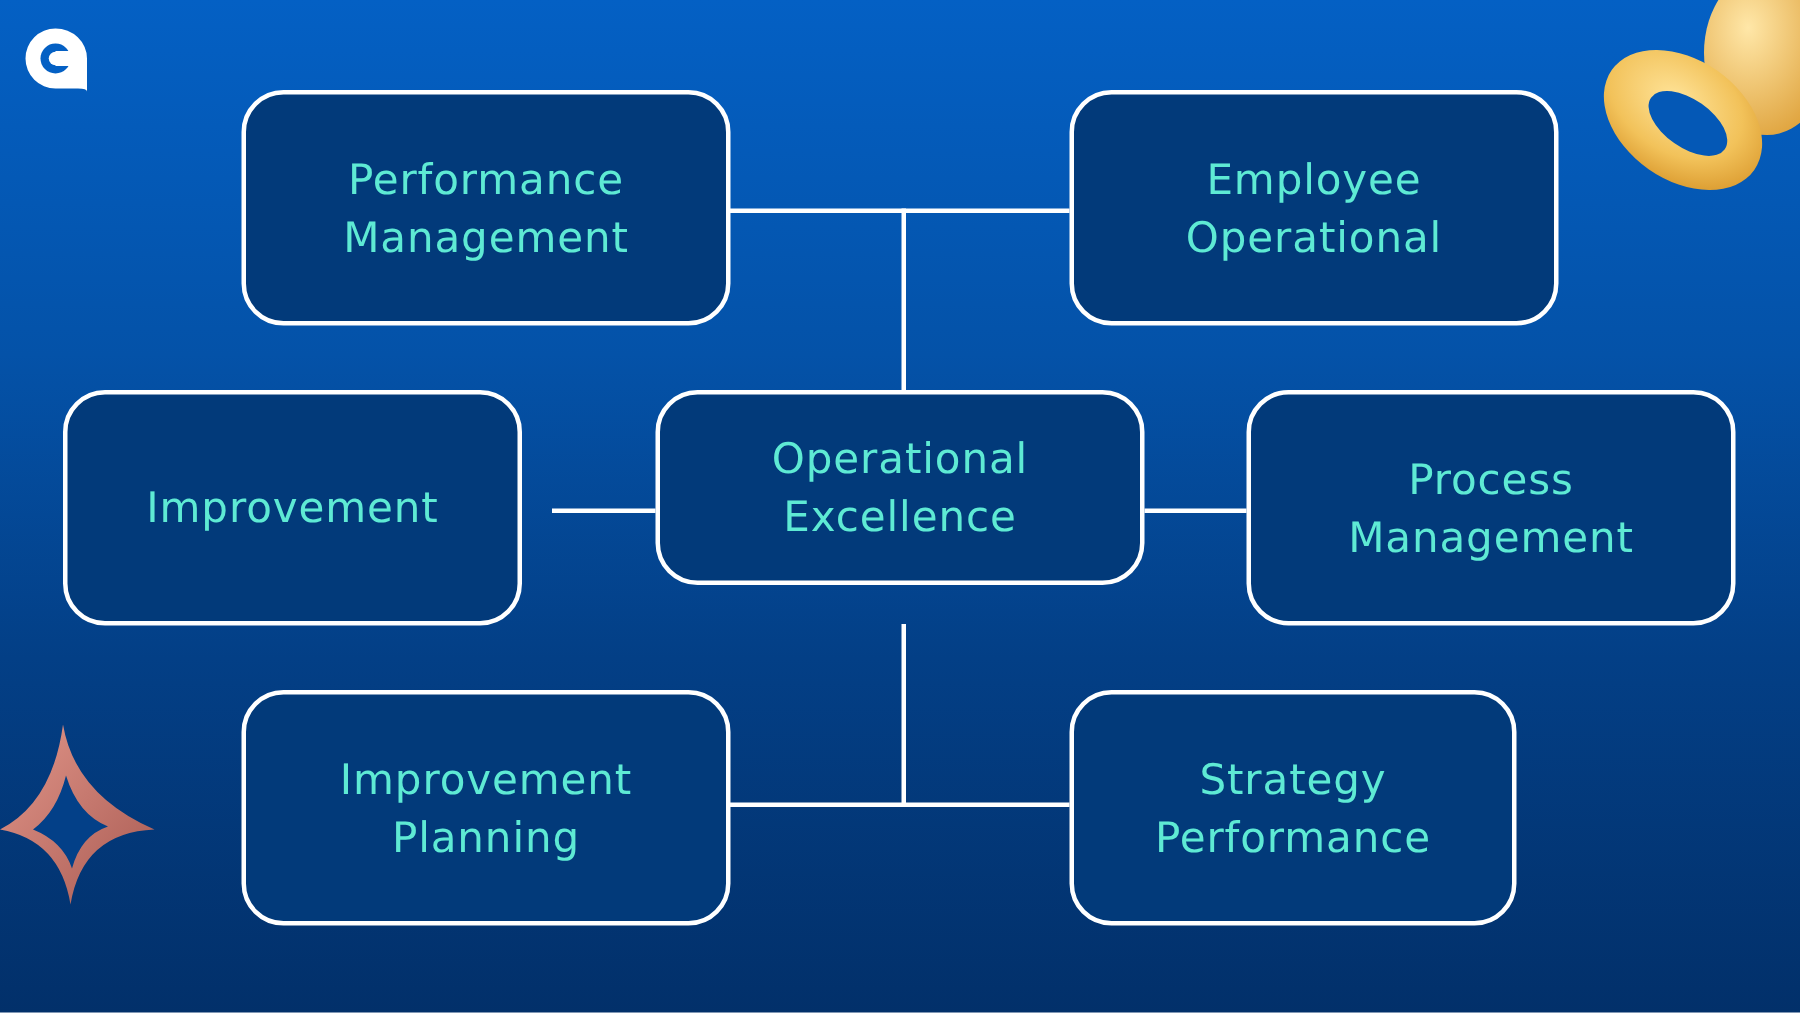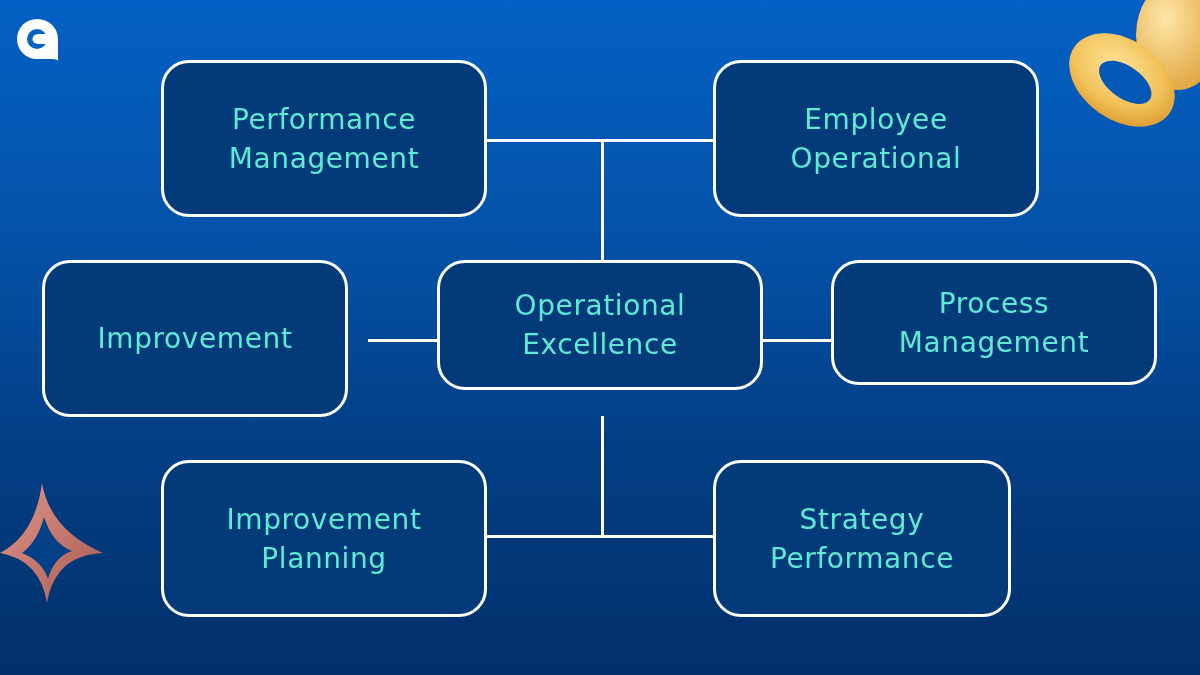--- a/index.html
+++ b/index.html
@@ -83,21 +83,21 @@
 
   <div class="box" style="left:42px; top:260px; width:306px; height:157px;">
     <span>Improvement</span>
   </div>
 
   <div class="box" style="left:437px; top:260px; width:326px; height:130px;">
     <span>Operational</span>
     <span>Excellence</span>
   </div>
 
-  <div class="box" style="left:831px; top:260px; width:326px; height:125px;">
+  <div class="box" style="left:831px; top:260px; width:326px; height:157px;">
     <span>Process</span>
     <span>Management</span>
   </div>
 
   <div class="box" style="left:161px; top:460px; width:326px; height:157px;">
     <span>Improvement</span>
     <span>Planning</span>
   </div>
 
   <div class="box" style="left:713px; top:460px; width:298px; height:157px;">

